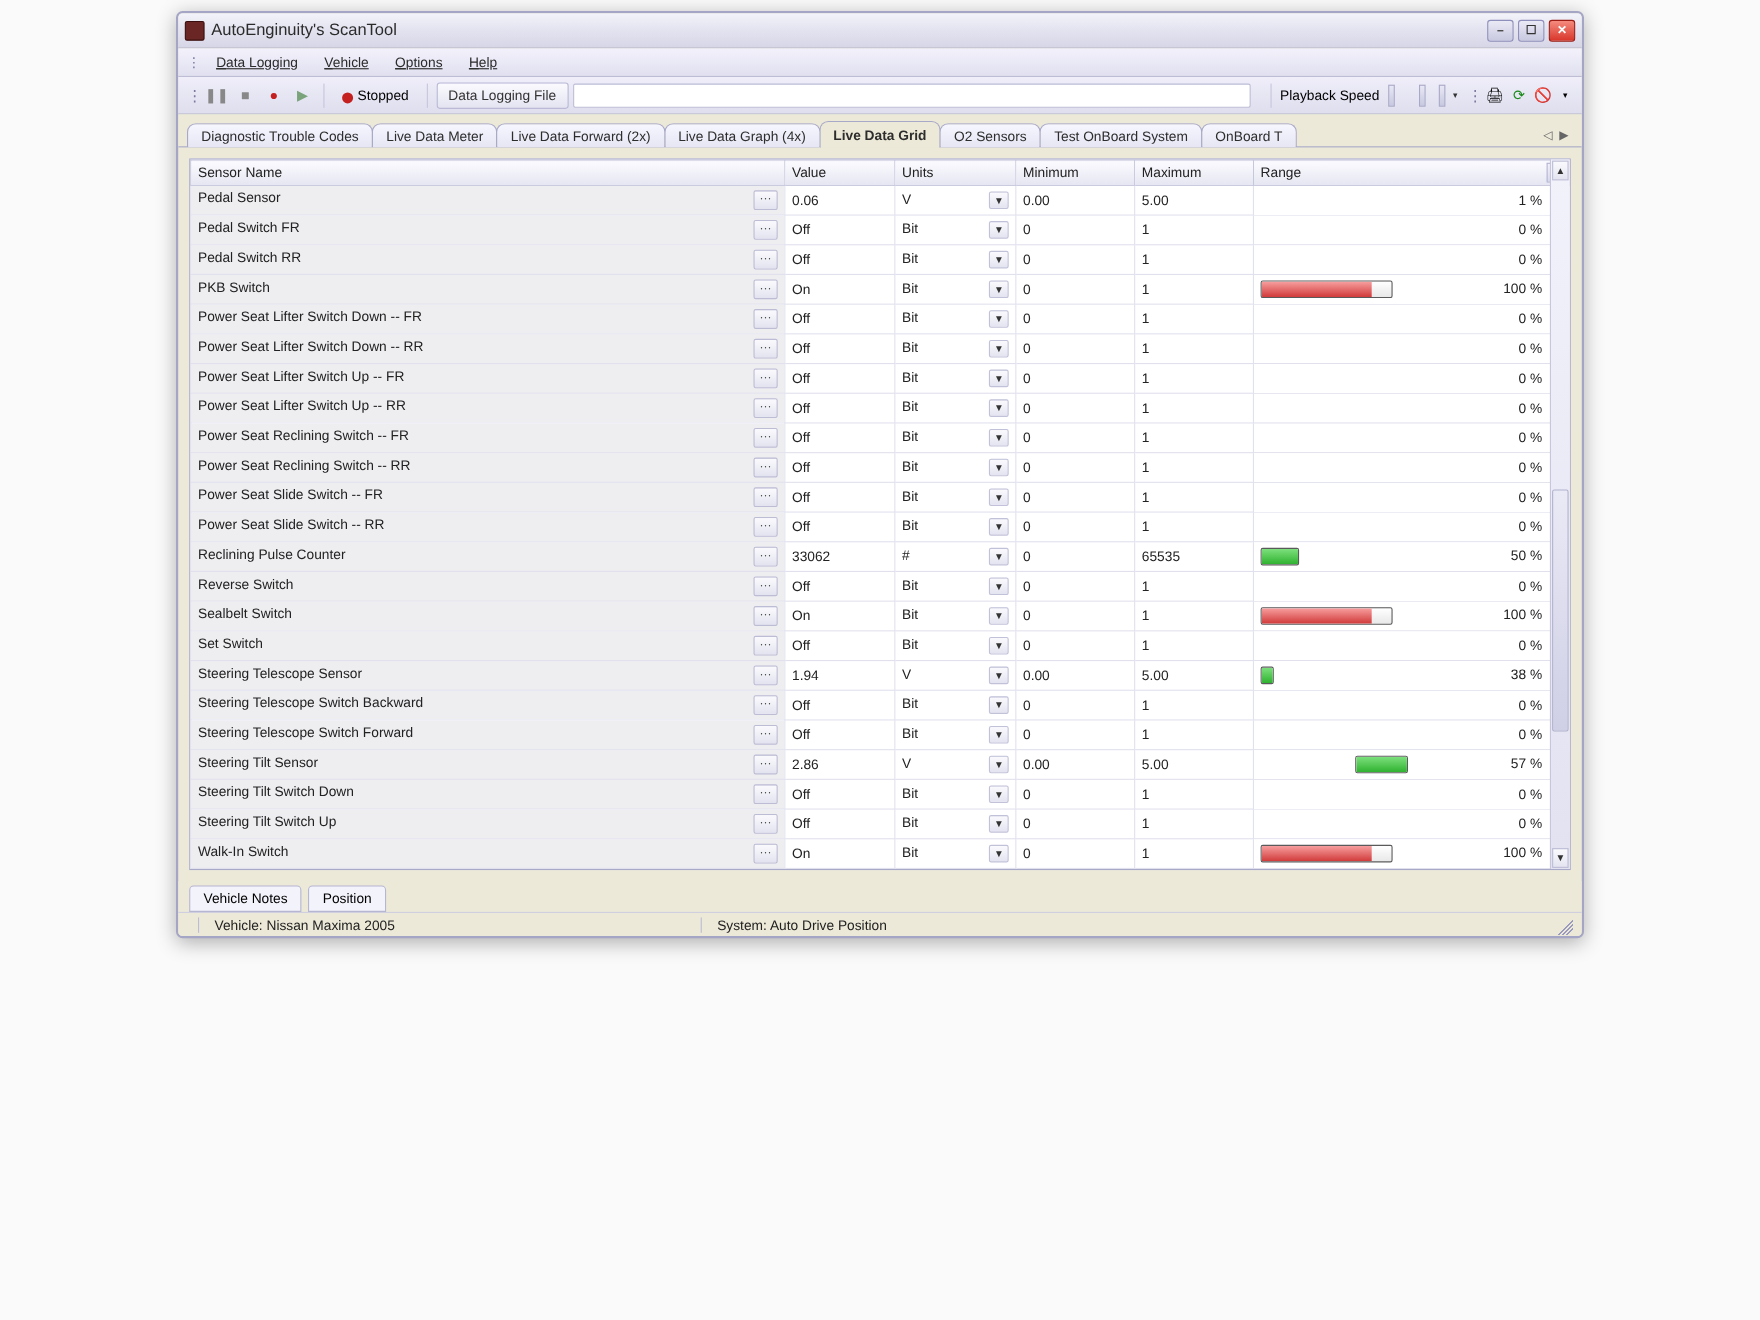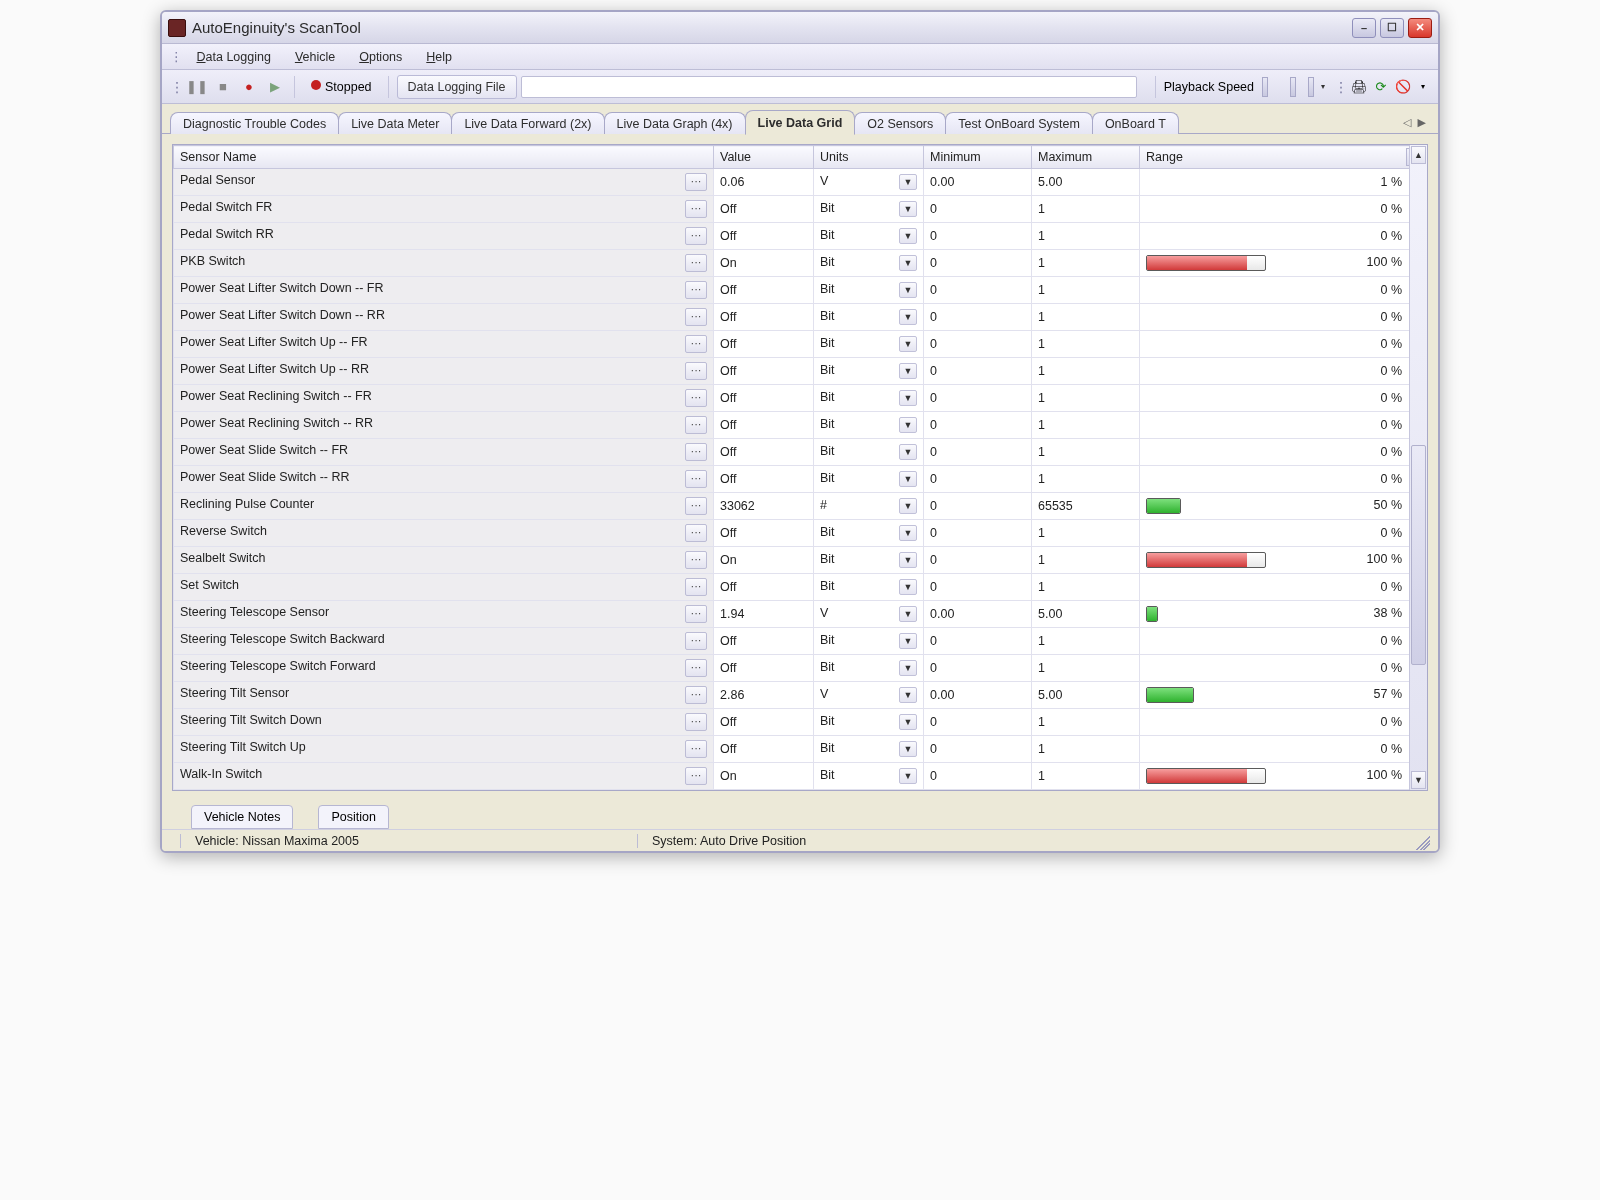--- a/index.html
+++ b/index.html
@@ -48,42 +48,42 @@
     border-color:#9b1c12; color:#fff;
   }
   
   .menubar {
     height:26px; display:flex; align-items:center; padding:0 8px;
     background: linear-gradient(to bottom,#f2f1fb,#e1e0f0);
     border-bottom:1px solid #bdbdd6;
     gap: 4px;
   }
   .menubar .dots { color:#7a7aa0; letter-spacing:-2px; margin-right:2px; }
-  .menubar .mitem { padding:2px 10px; color:#2b2b2b; }
+  .menubar .mitem { padding:2px 10px; color:#2b2b2b;text-decoration:underline; }
   .menubar .mitem u { text-decoration: underline; }
   
   .toolbar {
     height:34px; display:flex; align-items:center; padding:0 8px;
     background: linear-gradient(to bottom,#efeef9,#dedeee);
     border-bottom:1px solid #bdbdd6;
     gap:4px;
   }
   .toolbar .dots { color:#7a7aa0; letter-spacing:-2px; font-size:14px; }
   .tbtn {
     width:22px; height:20px;
     border:1px solid transparent; border-radius:2px;
     display:flex; align-items:center; justify-content:center;
     font-size:13px;
   }
   .tbtn.pause{color:#888;}
   .tbtn.stop{color:#888;}
   .tbtn.rec{color:#c42020;}
   .tbtn.play{color:#7ba37b;}
   .sep{width:1px;height:22px;background:#c5c5dd;margin:0 4px;}
-  .status-stopped { display:flex; align-items:flex-start; gap:4px; padding:0 8px; }
+  .status-stopped { display:flex; align-items:flex-end; gap:4px; padding:0 8px; }
   .status-stopped .dot{ width:10px;height:10px;border-radius:50%;background:#c42020;}
   .toolbtn {
     height:24px; padding:0 10px;
     background: linear-gradient(to bottom,#fafafe,#e4e4f2);
     border:1px solid #babad7; border-radius:3px;
     color:#333; display:flex; align-items:center;
   }
   .filefield {
     flex:1; height:22px; background:#fff;
     border:1px solid #bdbdd6; border-radius:2px;
@@ -217,21 +217,20 @@
   .bottomtabs{
     display:flex; padding:4px 10px 0 10px; gap:6px;
     background:#ece9d8;
   }
   .btab{
     padding:4px 12px;
     background:#f3f3fb;
     border:1px solid #b6b6d2;
     border-top-left-radius:4px;border-top-right-radius:4px;
     font-size:12.5px;
-    margin-left:19px;
   }
   .statusbar{
     height:22px; display:flex; align-items:center;
     padding:0 8px; font-size:12.5px; color:#222;
     border-top:1px solid #cfcfe0;
     background:#ece9d8;
     gap: 4px;
   }
   .statusbar .sbsep{ width:1px; height:14px; background:#bcbcd5; margin:0 10px;}
   .grip{
@@ -514,21 +513,21 @@
             <td class="bar-cell" style="padding-right: 24px;">
               <span class="range-txt">0 %</span>
             </td>
           </tr>
           <tr>
             <td><span>Steering Tilt Sensor</span><span class="ellipsis-btn">···</span></td>
             <td>2.86</td>
             <td><span>V</span><span class="dd-arrow">▼</span></td>
             <td>0.00</td>
             <td>5.00</td>
-            <td class="bar-cell" style="padding-right: 24px;"><span class="bar-bg" style="width: 48px;"><span class="bar-fill-green" style="width: 48px;"></span></span><span class="range-txt">57 %</span></td>
+            <td class="bar-cell" style="padding-right: 24px; text-align: center;"><span class="bar-bg" style="width: 48px;"><span class="bar-fill-green" style="width: 48px;"></span></span><span class="range-txt">57 %</span></td>
           </tr>
           <tr>
             <td><span>Steering Tilt Switch Down</span><span class="ellipsis-btn">···</span></td>
             <td>Off</td>
             <td><span>Bit</span><span class="dd-arrow">▼</span></td>
             <td>0</td>
             <td>1</td>
             <td class="bar-cell" style="padding-right: 24px;">
               <span class="range-txt">0 %</span>
             </td>

